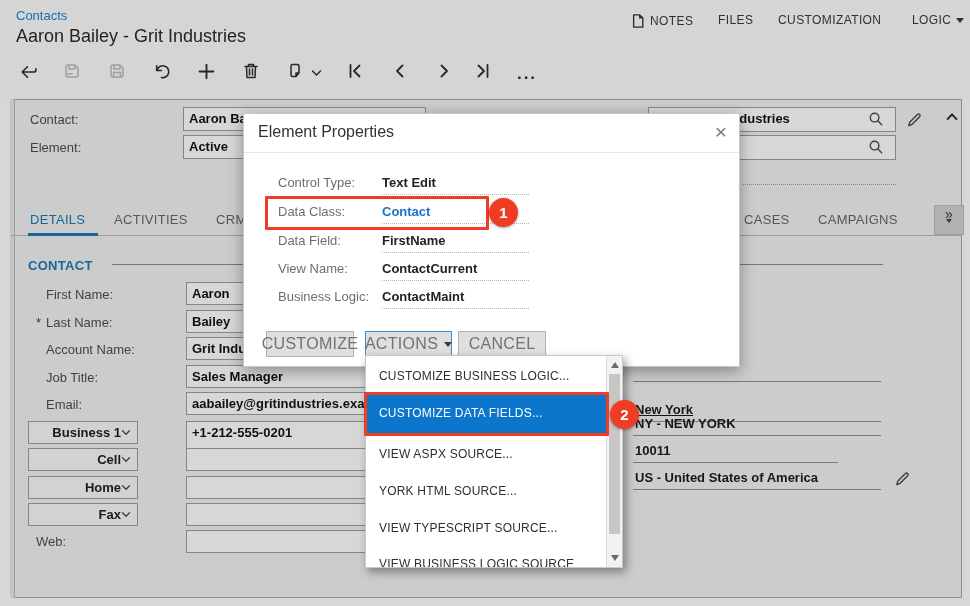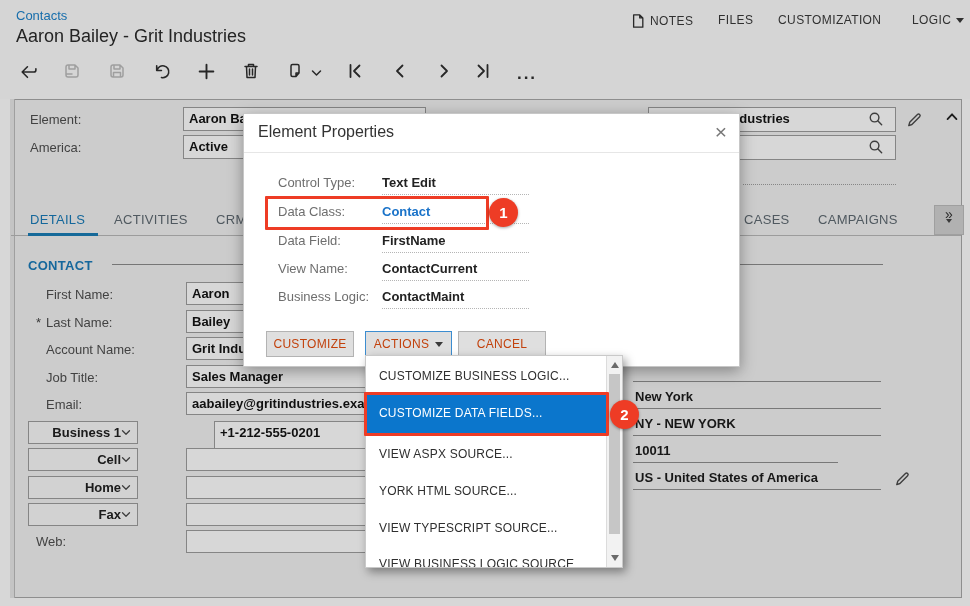--- a/index.html
+++ b/index.html
@@ -40,21 +40,21 @@
   #overlay { position:absolute; left:0; top:0; width:970px; height:606px; background:rgba(0,0,0,0.155); z-index:40; }
 
   
   #dialog { position:absolute; left:243px; top:113px; width:497px; height:254px; background:#fff; border:1px solid #c7c7c7; box-shadow:0 4px 14px rgba(0,0,0,.35); z-index:50; }
   .dlg-title { position:absolute; left:14px; top:9px; font-size:16px; color:#333; }
   .dlg-close { position:absolute; right:12px; top:6px; font-size:21px; color:#777; cursor:pointer; line-height:24px; }
   .dlg-div { position:absolute; left:0; top:38px; width:100%; border-top:1px solid #e6e6e6; }
   .dlg-label { position:absolute; left:34px; font-size:13px; color:#6e6e6e; }
   .dlg-val { position:absolute; left:138px; width:147px; font-size:13px; font-weight:700; color:#222; padding-bottom:4px; border-bottom:1px dotted #b5b5b5; }
   .dlg-val.link { color:#1a73c9; cursor:pointer; }
-  .dbtn { position:absolute; top:217px; height:26px; background:#dfdfdf; border:1px solid #b3b3b3; font-size:12px; color:#c2410c; letter-spacing:.3px; display:flex; align-items:center; justify-content:center; gap:6px; cursor:pointer; font-family:"Liberation Sans", sans-serif; }
+  .dbtn { position:absolute; top:217px; height:26px; background:#dfdfdf; border:1px solid #b3b3b3; font-size:16px; color:#737373; letter-spacing:.3px; display:flex; align-items:center; justify-content:center; gap:6px; cursor:pointer; font-family:"Liberation Sans", sans-serif; }
   .dbtn.focus { border:1px solid #3c8dd0; }
 
   
   #actions-menu { position:absolute; left:365px; top:355px; width:258px; height:213px; background:#fff; border:1px solid #c9c9c9; box-shadow:3px 4px 9px rgba(0,0,0,.4); z-index:60; overflow:hidden; }
   .mitem { position:absolute; left:13px; font-size:12px; color:#2f2f2f; letter-spacing:.2px; cursor:pointer; white-space:nowrap; }
   .mhl { position:absolute; left:0; top:37px; width:242px; height:42px; background:#0b76cc; cursor:pointer; }
   .mhl .mtext { position:absolute; left:13px; top:13px; font-size:12px; color:#fff; letter-spacing:.2px; white-space:nowrap; }
   #mscroll { position:absolute; right:0; top:0; width:16px; height:211px; background:#f2f2f2; border-left:1px solid #dcdcdc; }
   .sarrow { position:absolute; left:4px; width:0; height:0; border-left:4px solid transparent; border-right:4px solid transparent; cursor:pointer; }
   .sarrow.up { top:6px; border-bottom:6px solid #6a6a6a; }
@@ -157,23 +157,23 @@
         </svg>
     </div>
     <div class="abs tbtn" style="left:515px; top:62px;">
       <span class="more-dots">...</span>
     </div>
   </div>
 
   <div id="panel"></div>
   <div id="splitter"></div>
 
-  <div class="abs flabel" style="left:30px; top:112px;">Element:</div>
+  <div class="abs flabel" style="left:30px; top:112px;">Contact:</div>
   <div class="abs fbox" style="left:183px; top:107px; width:243px; height:24px;">Aaron Bailey</div>
-  <div class="abs flabel" style="left:30px; top:140px;">America:</div>
+  <div class="abs flabel" style="left:30px; top:140px;">Element:</div>
   <div class="abs fbox" style="left:183px; top:135px; width:243px; height:24px;">Active</div>
 
   <div class="abs fbox" style="left:648px; top:107px; width:248px; height:25px; padding-left:52px; padding-right:26px;">Grit Industries</div>
   <div class="abs iconbtn" style="left:866px; top:110px; width:20px; height:18px;">
     <svg width="16" height="16" viewBox="0 0 17 17">
         <circle class="sicon" cx="7" cy="7" r="4.6"></circle>
         <path class="sicon" d="M10.6 10.6 L14.5 14.5"></path>
       </svg>
   </div>
   <div class="abs iconbtn" style="left:903px; top:109px; width:20px; height:20px;">
@@ -225,21 +225,21 @@
 
   <div class="abs flabel" style="left:46px; top:397px;">Email:</div>
   <div class="abs fbox" style="left:186px; top:392px; width:241px; height:23px;">aabailey@gritindustries.example.com</div>
 
   <div class="abs fsel" style="left:28px; top:421px; width:110px; height:23px;">
     <span>Business 1</span>
     <svg width="10" height="7" viewBox="0 0 10 8">
         <path class="sicon" d="M1 2 L5 6 L9 2"></path>
       </svg>
   </div>
-  <div class="abs fbox" style="left:186px; top:421px; width:241px; height:33px;margin-left:28px;">+1-212-555-0201</div>
+  <div class="abs fbox" style="left:186px; top:421px; width:241px; height:33px;">+1-212-555-0201</div>
 
   <div class="abs fsel" style="left:28px; top:448px; width:110px; height:23px;">
     <span>Cell</span>
     <svg width="10" height="7" viewBox="0 0 10 8">
         <path class="sicon" d="M1 2 L5 6 L9 2"></path>
       </svg>
   </div>
   <div class="abs fbox" style="left:186px; top:448px; width:241px; height:23px;"></div>
 
   <div class="abs fsel" style="left:28px; top:476px; width:110px; height:23px;">
@@ -255,21 +255,21 @@
     <svg width="10" height="7" viewBox="0 0 10 8">
         <path class="sicon" d="M1 2 L5 6 L9 2"></path>
       </svg>
   </div>
   <div class="abs fbox" style="left:186px; top:503px; width:241px; height:23px;"></div>
 
   <div class="abs flabel" style="left:36px; top:534px;">Web:</div>
   <div class="abs fbox" style="left:186px; top:530px; width:241px; height:23px;"></div>
 
   <div class="abs uline" style="left:633px; top:358px; width:248px; height:24px;"></div>
-  <div class="abs uline" style="left:633px; top:385px; width:248px; height:24px;">New York</div>
+  <div class="abs uline" style="left:633px; top:398px; width:248px; height:24px;text-decoration:underline;">New York</div>
   <div class="abs uline" style="left:633px; top:412px; width:248px; height:24px;">NY - NEW YORK</div>
   <div class="abs uline" style="left:633px; top:439px; width:205px; height:24px;">10011</div>
   <div class="abs uline" style="left:633px; top:466px; width:248px; height:24px;">US - United States of America</div>
   <div class="abs iconbtn" style="left:891px; top:468px; width:20px; height:20px;">
     <svg width="17" height="17" viewBox="0 0 18 18">
         <path class="sicon" d="M4 15.5 L5 12 L13.2 3.8 A1.6 1.6 0 0 1 15.5 6.1 L7.3 14.3 Z"></path>
       </svg>
   </div>
 
   <div id="overlay"></div>

